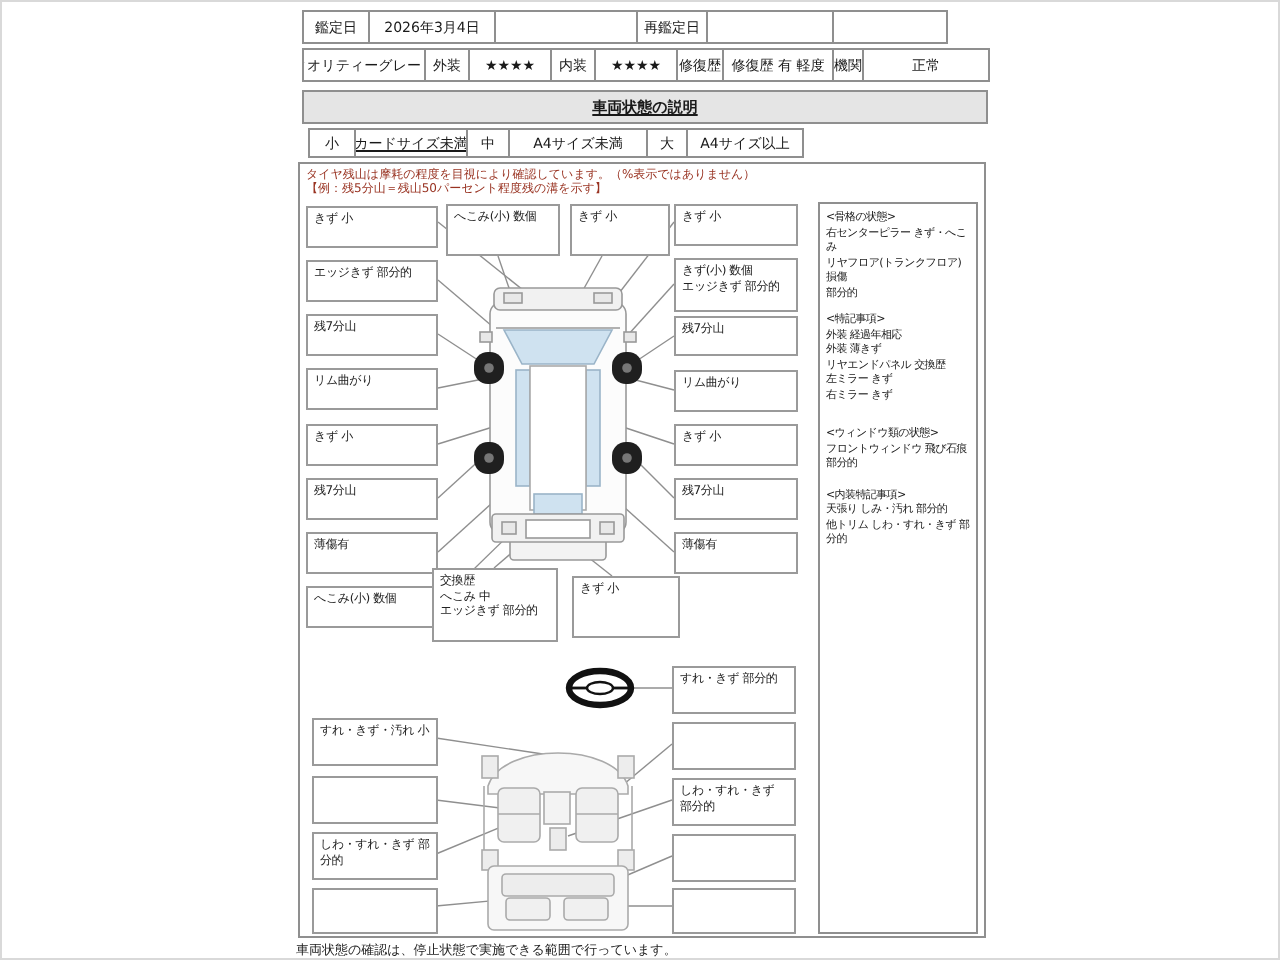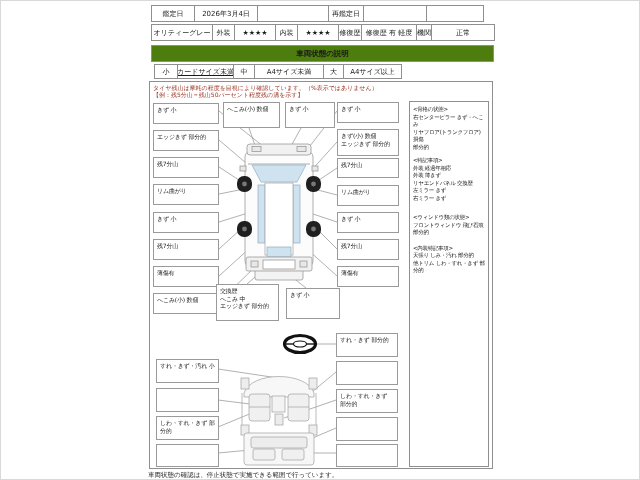--- a/index.html
+++ b/index.html
@@ -3,42 +3,42 @@
 <meta charset="utf-8">
 <style>
   html,body{margin:0;padding:0;background:#fff;}
   #screen{position:relative;width:640px;height:480px;background:#ffffff;
     border:1px solid #d9d9d9;box-sizing:border-box;overflow:hidden;
     font-family:"DejaVu Sans","Liberation Sans",sans-serif;color:#1a1a1a;}
   .row{position:absolute;display:flex;}
   .c{border:1px solid #8f8f8f;margin-right:-1px;background:#fff;box-sizing:border-box;
      display:flex;align-items:center;justify-content:center;font-size:7px;line-height:8px;
      white-space:nowrap;overflow:hidden;}
-  .titlebox{position:absolute;border:1px solid #8f8f8f;background:#4d7c0f;box-sizing:border-box;
-     display:flex;align-items:center;justify-content:center;font-size:7.5px;font-weight:bold;}
+  .titlebox{position:absolute;border:1px solid #8f8f8f;background:#e5e5e5;box-sizing:border-box;
+     display:flex;align-items:center;justify-content:center;font-size:7.5px;font-weight:bold;text-decoration:underline;}
   .mainbox{position:absolute;border:1px solid #8f8f8f;background:#fff;box-sizing:border-box;}
   .note{position:absolute;font-size:6px;line-height:7px;color:#993322;z-index:3;}
   .lbox{position:absolute;border:1px solid #9a9a9a;background:#fff;box-sizing:border-box;
      font-size:6px;line-height:7.5px;padding:2px 3px;color:#222;z-index:2;overflow:hidden;
      letter-spacing:-0.2px;}
   .panel{position:absolute;border:1px solid #8f8f8f;background:#fff;box-sizing:border-box;
      padding:4px 3px;z-index:2;overflow:hidden;}
   .nheading{font-size:5.5px;line-height:7.5px;letter-spacing:-0.3px;}
   .nline{font-size:5.5px;line-height:7.5px;letter-spacing:-0.3px;}
   .sec2{margin-top:6px;} .sec3{margin-top:12px;} .sec4{margin-top:8px;}
   .footer{position:absolute;font-size:6.5px;color:#222;z-index:3;}
   svg.diagram{position:absolute;left:148px;top:80px;z-index:1;}
 </style>
 </head>
 <body>
 
 <div id="screen">
 
   <div class="row" style="left:150px;top:4px;height:17px;">
-    <div class="c" style="width:44px;">鑑定日</div>
+    <div class="c" style="width:34px;">鑑定日</div>
     <div class="c" style="width:64px;">2026年3月4日</div>
     <div class="c" style="width:72px;"></div>
     <div class="c" style="width:36px;">再鑑定日</div>
     <div class="c" style="width:64px;"></div>
     <div class="c" style="width:58px;"></div>
   </div>
 
   <div class="row" style="left:150px;top:23px;height:17px;">
     <div class="c" style="width:62px;">クオリティーグレード</div>
     <div class="c" style="width:23px;">外装</div>

